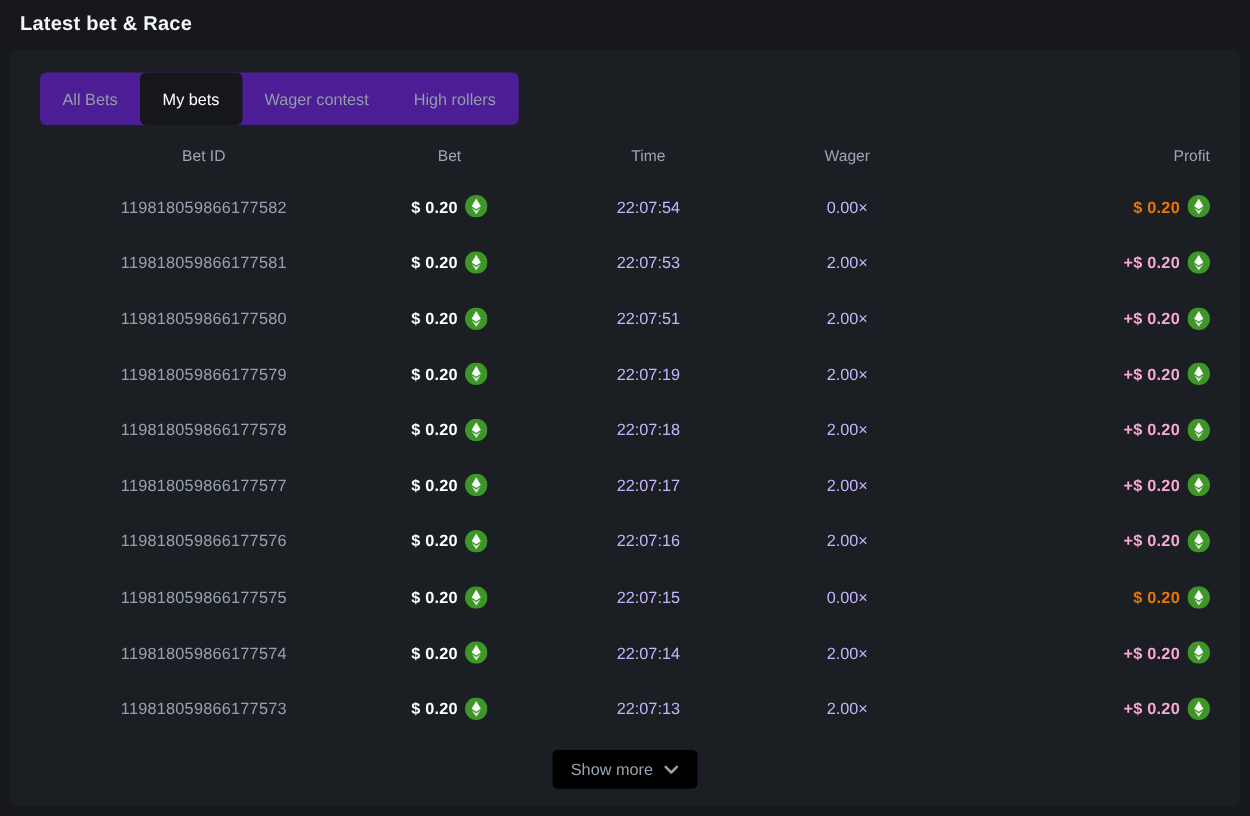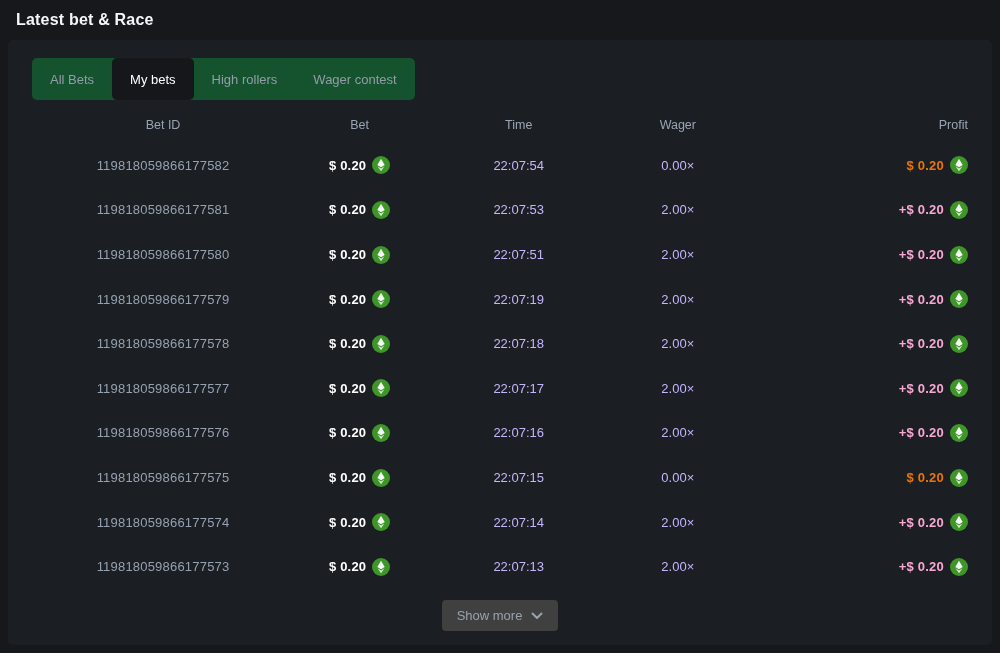--- a/index.html
+++ b/index.html
@@ -28,21 +28,21 @@
     background: #1b1e23;
     border-radius: 5px;
     padding: 0 16px 14px 16px;
     display: flex;
     flex-direction: column;
   }
   .tabs {
     margin: 18px 0 0 8px;
     display: inline-flex;
     align-self: flex-start;
-    background: #14532d;
+    background: #4c1d95;
     border-radius: 5px;
     height: 46px;
     overflow: hidden;
   }
   .tab {
     display: flex;
     align-items: center;
     padding: 0 18px;
     font-size: 13px;
     color: #939caa;
@@ -117,21 +117,21 @@
   }
   .footer {
     margin-top: 11px;
     display: flex;
     justify-content: center;
   }
   .show-more-btn {
     display: inline-flex;
     align-items: center;
     gap: 9px;
-    background: #404040;
+    background: #000000;
     border: none;
     border-radius: 4px;
     color: #98a2ad;
     font-family: inherit;
     font-size: 13px;
     padding: 8px 15px;
     cursor: pointer;
   }
   .chevron { display: inline-flex; }
 </style>
@@ -147,25 +147,25 @@
   <div class="tabs">
   <div class="tab">
     <span>All Bets</span>
   </div>
 
   <div class="tab active">
     <span>My bets</span>
   </div>
 
   <div class="tab">
+    <span>Wager contest</span>
+  </div>
+
+  <div class="tab">
     <span>High rollers</span>
-  </div>
-
-  <div class="tab">
-    <span>Wager contest</span>
   </div>
 </div>
 
   <div class="grid-row table-head">
     <span class="col-label">Bet ID</span>
     <span class="col-label">Bet</span>
     <span class="col-label">Time</span>
     <span class="col-label">Wager</span>
     <span class="col-label">Profit</span>
   </div>

